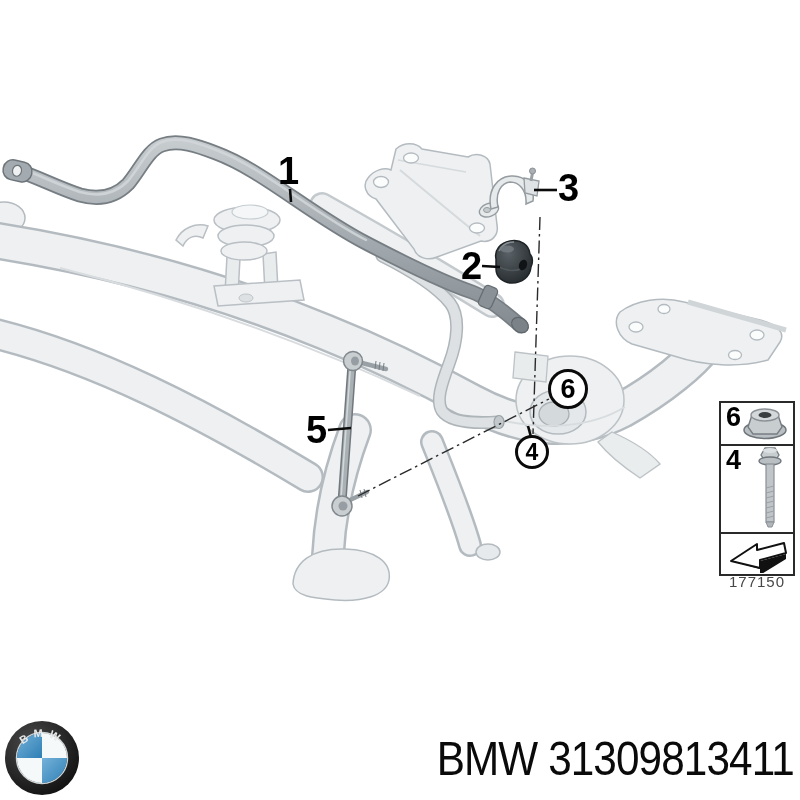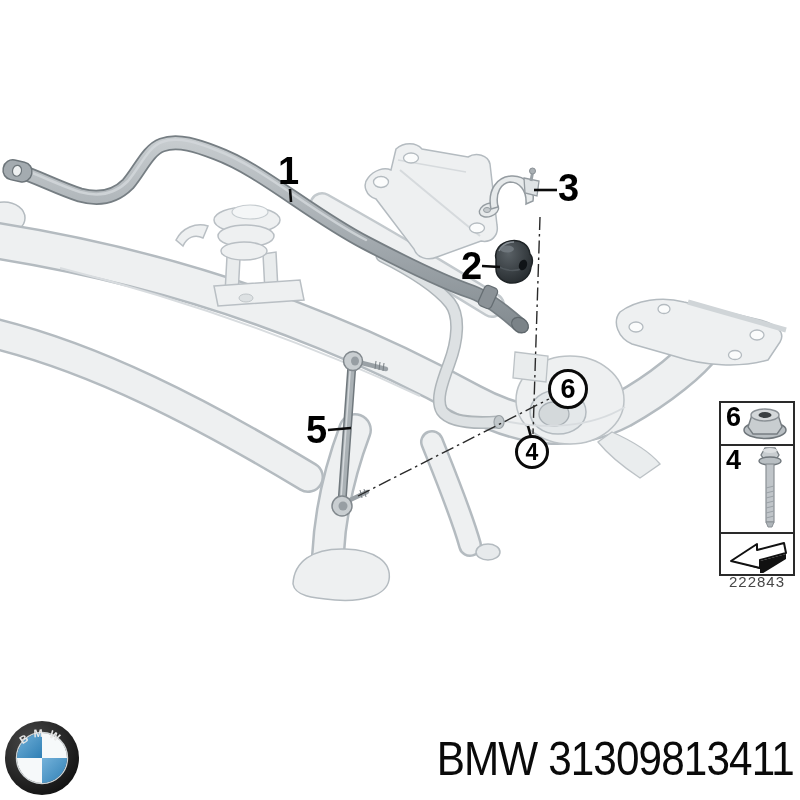--- a/index.html
+++ b/index.html
@@ -202,21 +202,21 @@
         <path d="M45,76 L53,76 L51,81 L47,81 Z" fill="#b0b6ba" stroke="#8a9095" stroke-width="1"></path>
       </svg>
     </div>
     <div class="legend-row row-arrow">
       <svg width="66" height="38" viewBox="0 0 66 38">
         <path d="M7,26 L36,34 L36,40 L62,24 L62,19 L36,26 Z" fill="#111"></path>
         <path d="M7,26 L33,9 L33,15 L60,8 L62,18 L36,25 L36,33 Z" fill="#fff" stroke="#111" stroke-width="2" stroke-linejoin="round"></path>
       </svg>
     </div>
   </div>
-  <div class="diagram-number">222843</div>
+  <div class="diagram-number">177150</div>
 
   <svg class="bmw-logo" viewBox="0 0 78 78">
     <defs>
       <radialGradient id="ringGrad" cx="0.35" cy="0.3" r="1">
         <stop offset="0" stop-color="#4a4a4a"></stop>
           <stop offset="0.7" stop-color="#161616"></stop>
         <stop offset="1" stop-color="#000"></stop>
       </radialGradient>
       <linearGradient id="blueGrad" x1="0" y1="0" x2="1" y2="1">
         <stop offset="0" stop-color="#74b2da"></stop>

